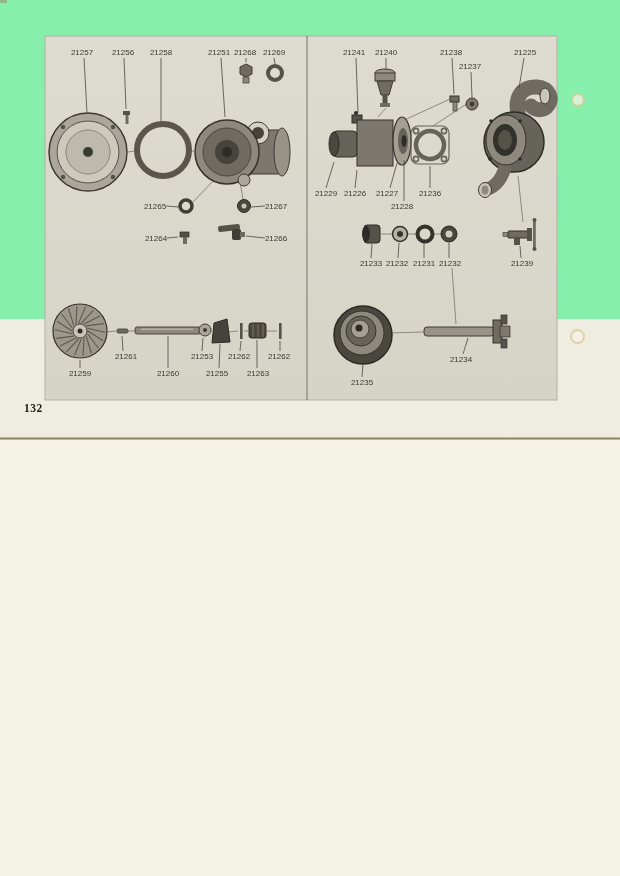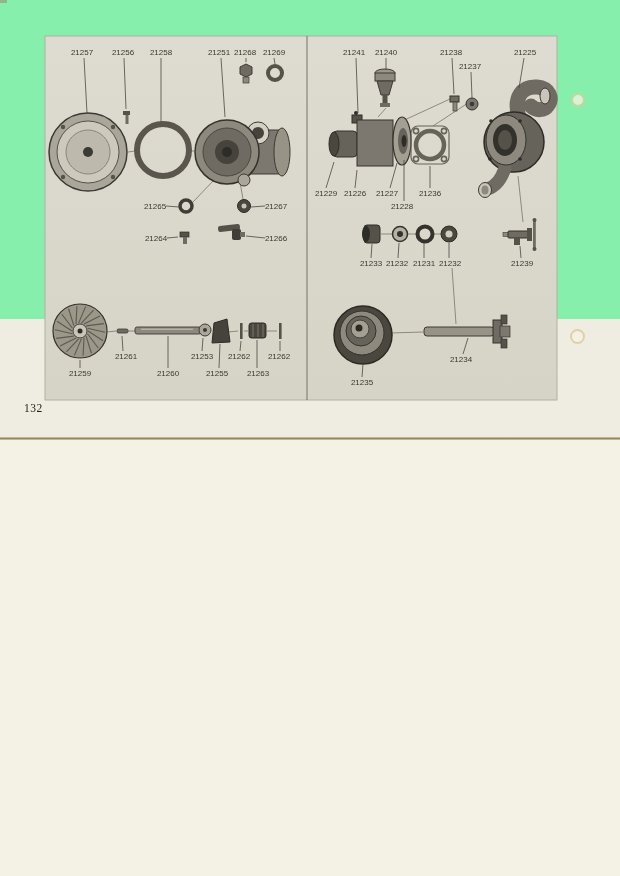--- a/index.html
+++ b/index.html
@@ -8,21 +8,21 @@
     background:#efece1;
     font-family:"Liberation Serif","DejaVu Serif",serif;
     color:#23211b;
   }
   .page-top { position:absolute; top:0; left:0; width:620px; height:319px; background:#86efac; }
   .page-sep { position:absolute; top:437px; left:0; width:620px; height:3px;
     background:linear-gradient(to bottom,#d6cdb2,#8d7f5a 55%,#ddd6bd); }
   .page-bottom { position:absolute; top:440px; left:0; width:620px; height:436px; background:#f4f1e5; }
   .corner-mark { position:absolute; top:0; left:0; width:7px; height:3px; background:#9a8f76; opacity:.6; }
 
-  .pageno { position:absolute; font-weight:normal; font-size:11.5px; letter-spacing:.5px; }
+  .pageno { position:absolute; font-weight:bold; font-size:11.5px; letter-spacing:.5px; }
   .pageno-top { left:24px; top:402px; }
 
   .hole { position:absolute; border-radius:50%; box-sizing:border-box; }
   .hole-a { left:571px; top:93px;  width:14px; height:14px; border:2px solid #ddcb97; background:#f5f2e6; opacity:.75; }
   .hole-b { left:570px; top:329px; width:15px; height:15px; border:2px solid #ddcb97; background:#f5f2e6; opacity:.8; }
 
   .plabel { font-family:"Liberation Sans","DejaVu Sans",sans-serif; font-size:8px; fill:#3a3831; }
 </style>
 </head>
 <body>

